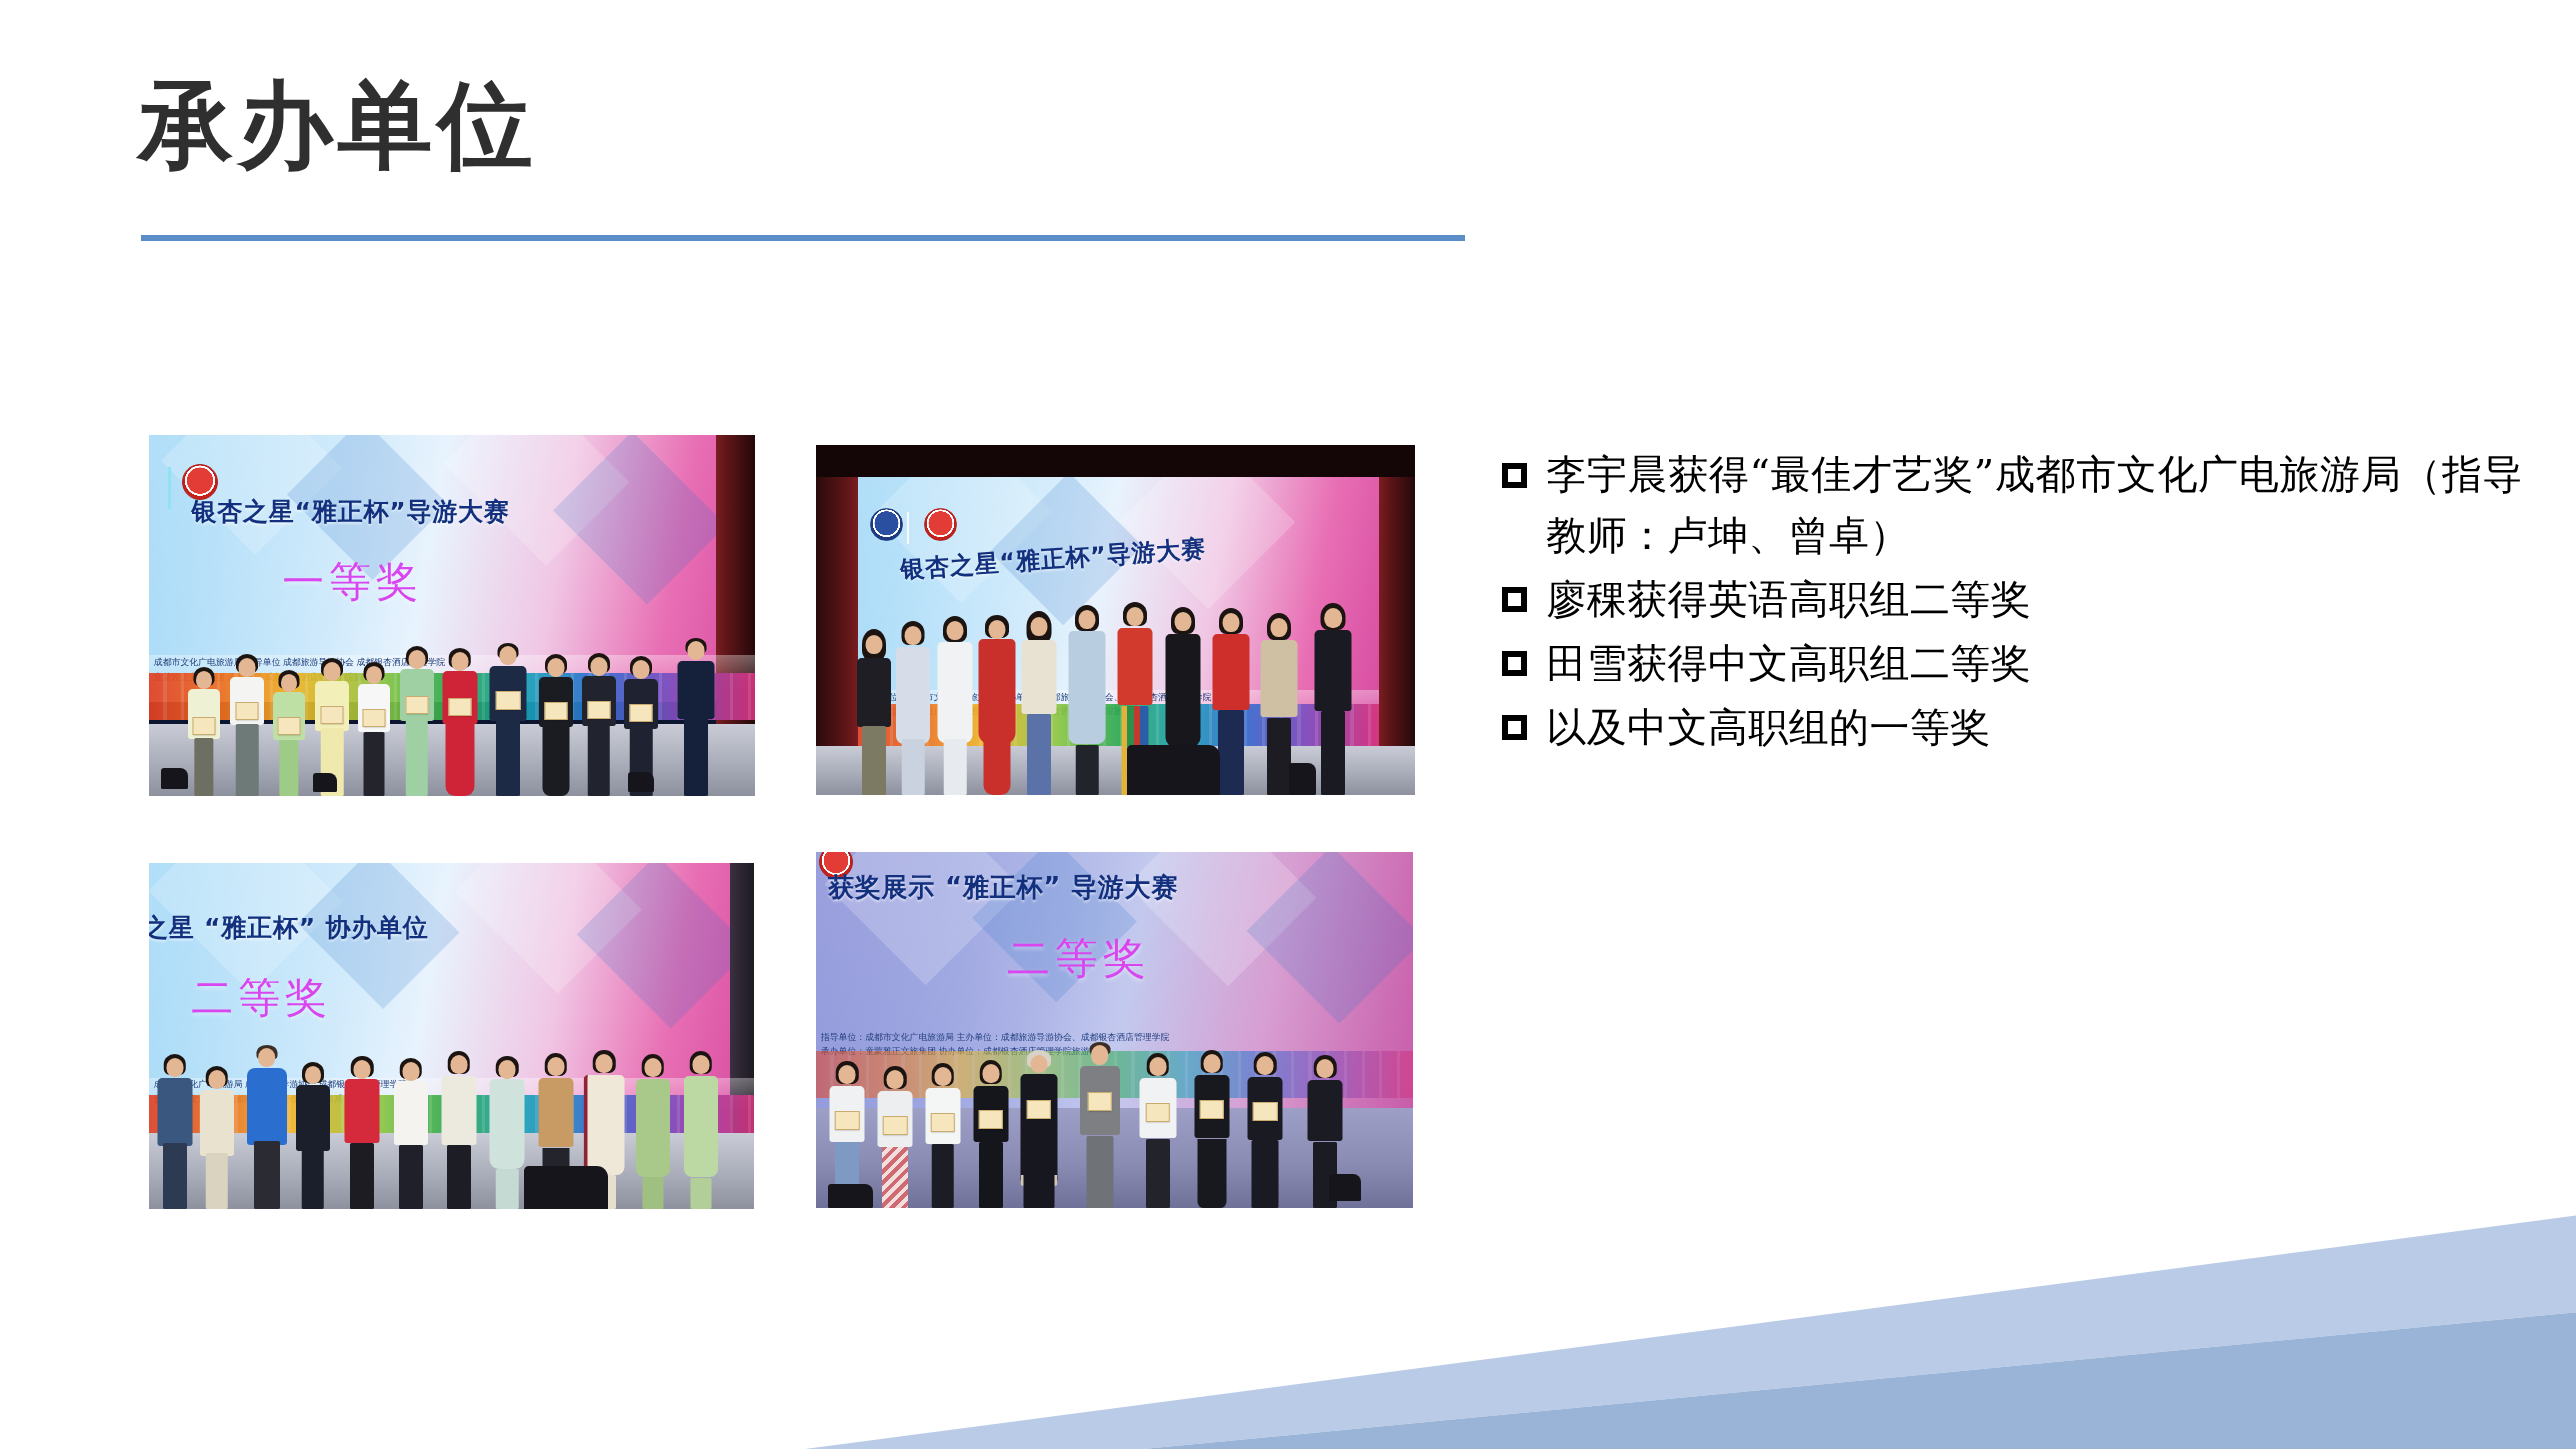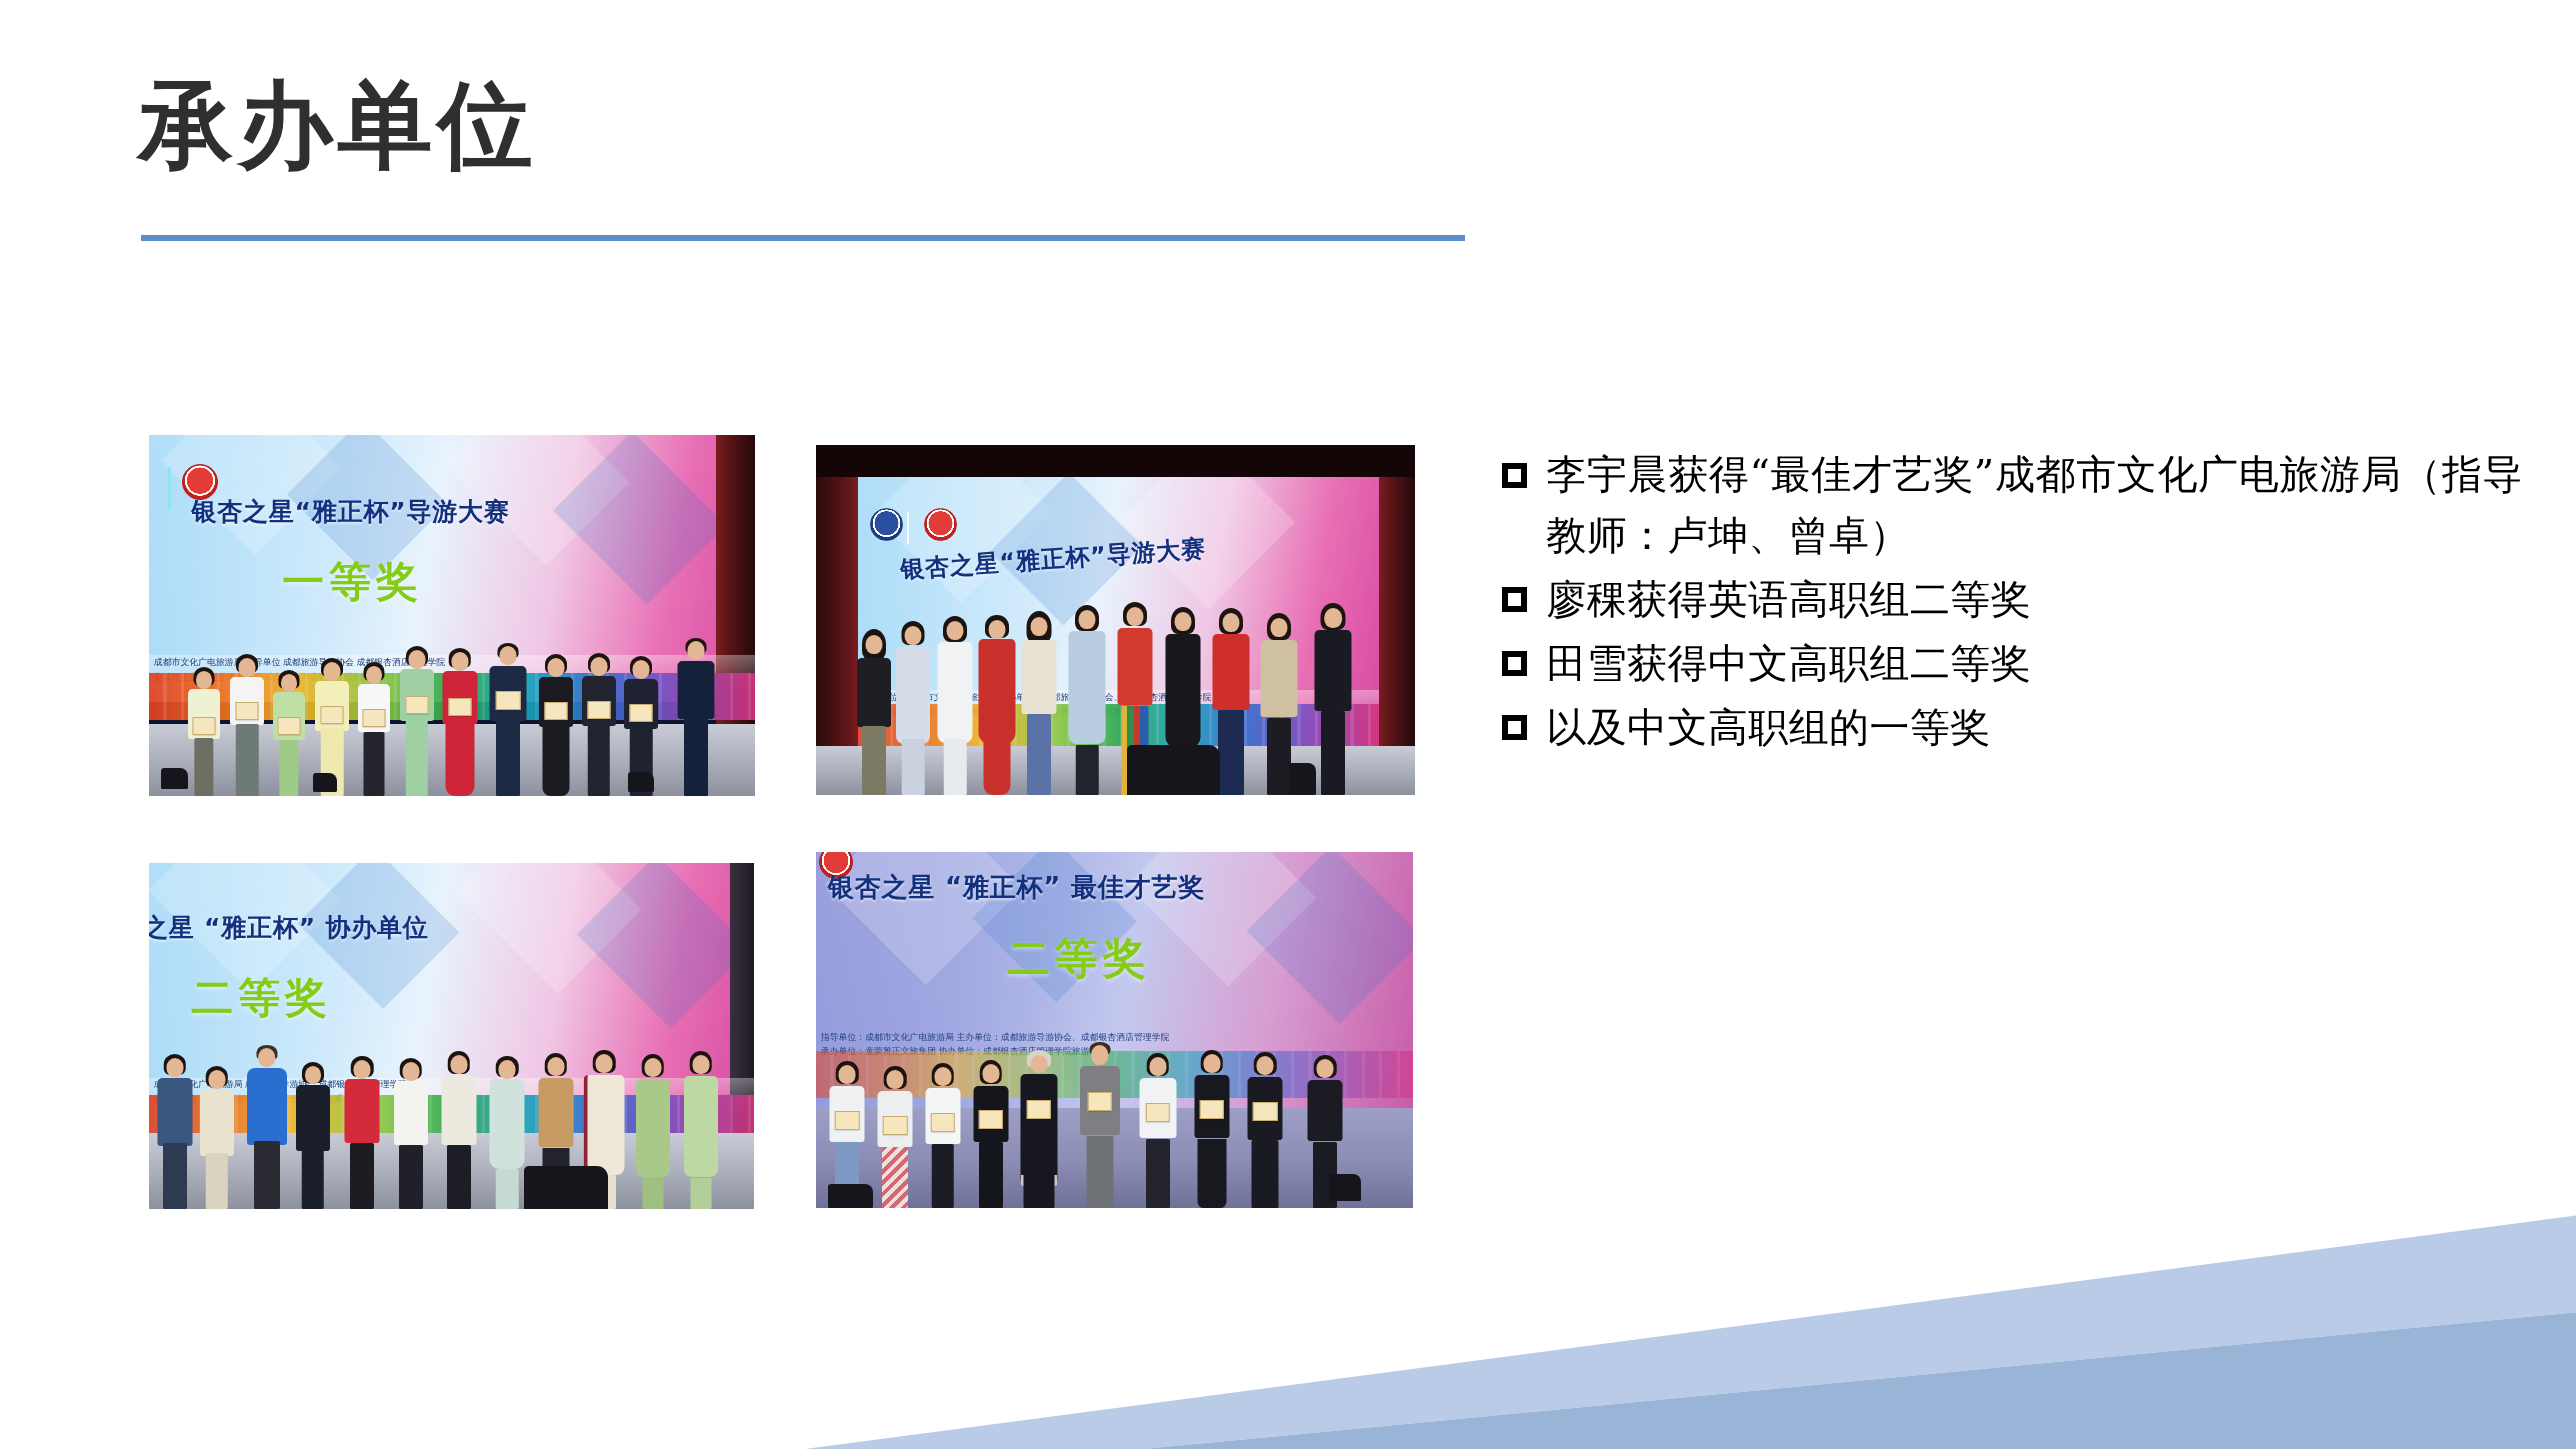--- a/index.html
+++ b/index.html
@@ -111,22 +111,22 @@
     position: absolute;
     color: #12307e;
     font-weight: bold;
     font-family: "DejaVu Sans", "Liberation Sans", sans-serif;
     white-space: nowrap;
     text-shadow: 0 1.6px 2.4px rgba(255,255,255,0.55);
     letter-spacing: 0.8px;
   }
   .prize-text {
     position: absolute;
-    color: #84cc16;
-    font-weight: bold;
+    color: #d946ef;
+    font-weight: normal;
     font-family: "DejaVu Sans", "Liberation Sans", sans-serif;
     white-space: nowrap;
     letter-spacing: 4.8px;
     text-shadow: 0 2.4px 4px rgba(255,255,255,0.5);
   }
   .org-emblem {
     position: absolute;
     border-radius: 50%;
     background: radial-gradient(circle at 50% 46%, #e33b36 0 52%, #ffffff 53% 60%, #c4201c 61% 86%, #ffffff 87% 100%);
     border: 1.6px solid #b01d19;
@@ -565,21 +565,21 @@
   <div class="photo" id="photo-4">
     <div class="backdrop purple" style="height:80%;">
       <div class="facet" style="left:6%;top:-12%;width:24%;height:48%;"></div>
       <div class="facet dk" style="left:30%;top:4%;width:20%;height:40%;"></div>
       <div class="facet" style="left:56%;top:-8%;width:24%;height:44%;"></div>
       <div class="facet dk" style="left:76%;top:8%;width:22%;height:42%;"></div>
     </div>
 
     <div class="org-emblem" style="left:0.5%;top:-2%;width:32px;height:32px;"></div>
 
-    <div class="banner-text" style="left:2%;top:5%;font-size:26px;">银杏之星 “雅正杯” 最佳才艺奖</div>
+    <div class="banner-text" style="left:2%;top:5%;font-size:26px;">获奖展示 “雅正杯” 导游大赛</div>
     <div class="prize-text" style="left:32%;top:22%;font-size:43px;">二等奖</div>
 
     <div class="sponsor-strip" style="top:50%;background:none;">
       <div style="padding:0.8px 4.8px;color:#25407f;">指导单位：成都市文化广电旅游局   主办单位：成都旅游导游协会、成都银杏酒店管理学院</div>
       <div style="padding:0.8px 4.8px;color:#25407f;">承办单位：童蒙雅正文旅集团   协办单位：成都银杏酒店管理学院旅游系</div>
     </div>
     <div class="skyline" style="top:56%;opacity:0.55;"></div>
     <div class="stage-floor violet" style="height:28%;"></div>
 
     <div class="person" style="left:2%;width:39px;height:147px;">

